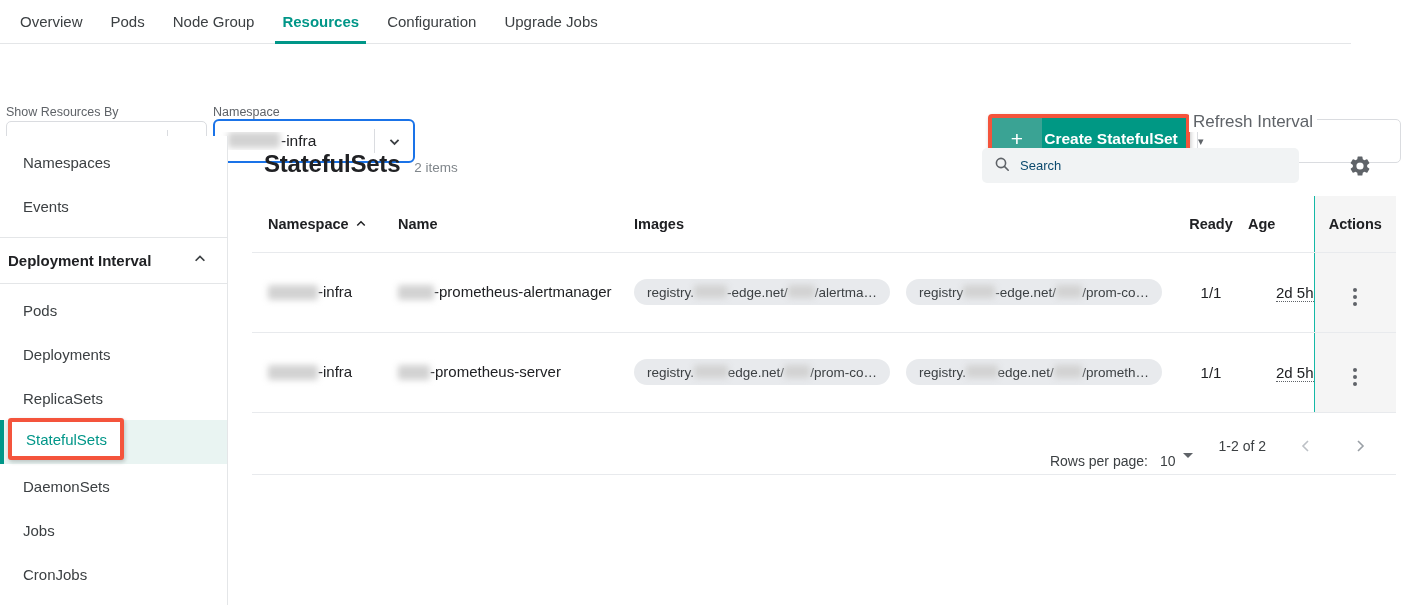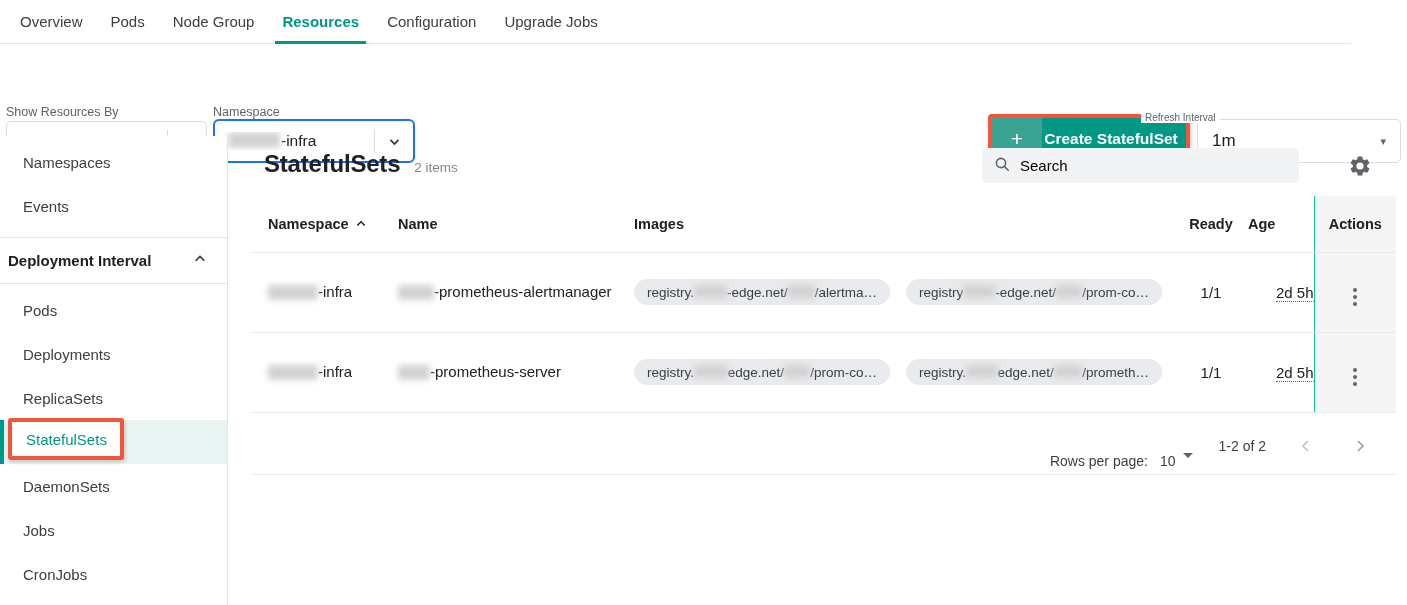--- a/index.html
+++ b/index.html
@@ -111,22 +111,22 @@
 
   
   #refresh {
     position: absolute; left: 1197px; top: 75px; width: 204px; height: 44px;
     border: 1px solid #dadce0; border-radius: 5px; background: #fff;
     display: flex; align-items: center; cursor: pointer;
   }
   #refresh .rval { padding-left: 14px; font-size: 17px; color: #202124; flex: 1; }
   #refresh .rcaret { padding-right: 14px; color: #5f6368; font-size: 11px; }
   #refresh-label {
-    position: absolute; left: 1141px; top: 68px;
-    background: #fff; padding: 0 4px; font-size: 10px; color: #5f6368;
+    position: absolute; left: 1189px; top: 68px;
+    background: #fff; padding: 0 4px; font-size: 17px; color: #5f6368;
   }
 
   
   .sidebar {
     position: absolute; left: 0; top: 136px; width: 228px; height: 469px;
     border-right: 1px solid #e4e6e8;
     background: #fff;
   }
   .snav-item {
     position: relative;
@@ -167,21 +167,21 @@
   .title-row { position: absolute; left: 36px; top: 14px; display: flex; align-items: baseline; gap: 14px; }
   .title-row .ttl { font-size: 24px; font-weight: 700; color: #202124; letter-spacing: -.2px; }
   .title-row .cnt { font-size: 13.5px; color: #80868b; }
 
   #search-box {
     position: absolute; left: 754px; top: 12px; width: 317px; height: 35px;
     background: #f1f3f4; border-radius: 5px;
     display: flex; align-items: center; gap: 10px; padding: 0 12px;
     cursor: text;
   }
-  #search-box .ph { font-size: 15px; color: #000000; }
+  #search-box .ph { font-size: 13px; color: #0c4a6e; }
   #gear { position: absolute; left: 1120px; top: 18px; width: 24px; height: 24px; cursor: pointer; }
 
   
   table.rtable {
     position: absolute; left: 24px; top: 60px; width: 1144px;
     border-collapse: collapse; table-layout: fixed;
   }
   table.rtable th {
     font-size: 14.5px; font-weight: 700; color: #202124;
     text-align: left; padding: 0 0 0 16px; height: 56px;
@@ -285,21 +285,20 @@
     </div>
 
     <div id="create-wrap">
       <div id="create-btn">
         <span class="plus">+</span>
         <span class="clabel">Create StatefulSet</span>
       </div>
     </div>
 
     <div id="refresh">
-      <span class="rval">1m</span>
       <span class="rcaret">▾</span>
     </div>
     <div id="refresh-label">Refresh Interval</div>
   </div>
 
   <div class="sidebar">
     <div class="snav-item" style="margin-top:4px;">
       <span>Namespaces</span>
     </div>
     <div class="snav-item">

